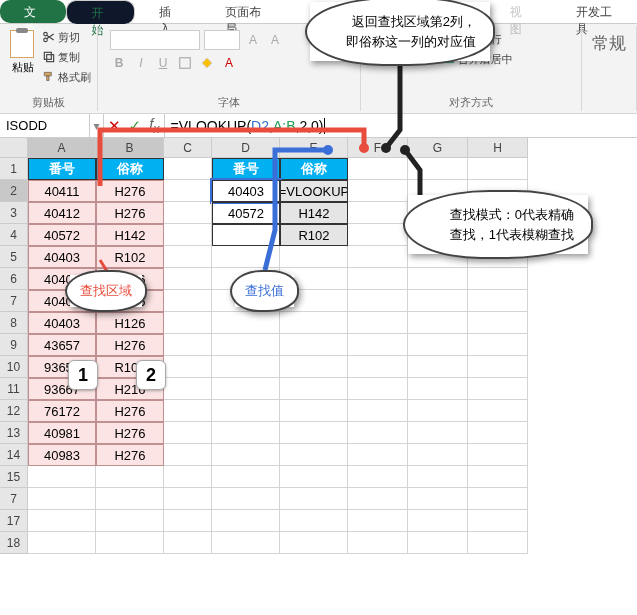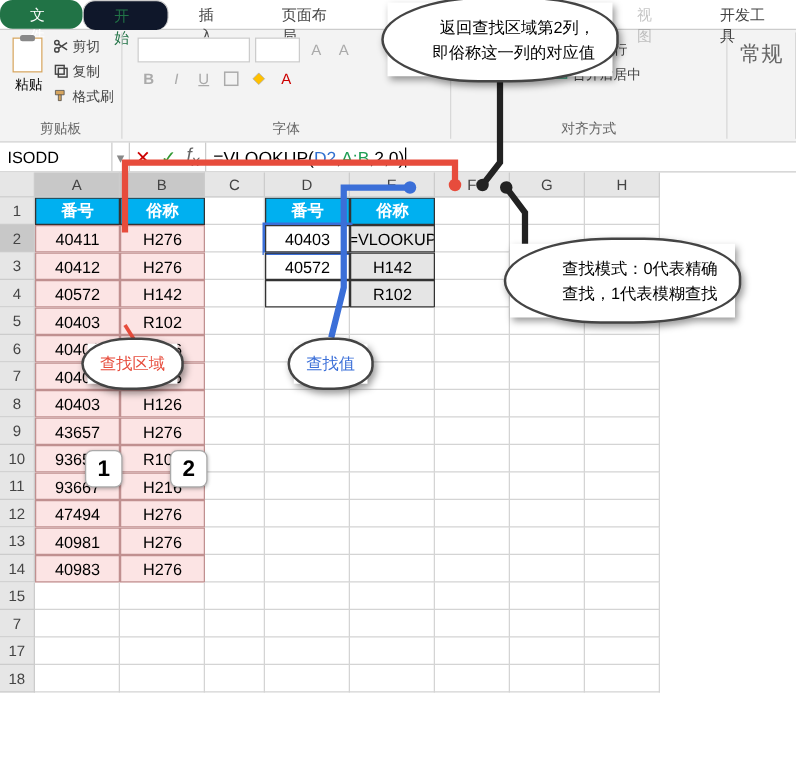--- a/index.html
+++ b/index.html
@@ -358,21 +358,21 @@
       <div class="cell wB pink">H216</div>
       <div class="cell wC"></div>
       <div class="cell wD"></div>
       <div class="cell wE"></div>
       <div class="cell wF"></div>
       <div class="cell wG"></div>
       <div class="cell wH"></div>
     </div>
     <div class="row">
       <div class="rowh">12</div>
-      <div class="cell wA pink">47494</div>
+      <div class="cell wA pink">76172</div>
       <div class="cell wB pink">H276</div>
       <div class="cell wC"></div>
       <div class="cell wD"></div>
       <div class="cell wE"></div>
       <div class="cell wF"></div>
       <div class="cell wG"></div>
       <div class="cell wH"></div>
     </div>
     <div class="row">
       <div class="rowh">13</div>

